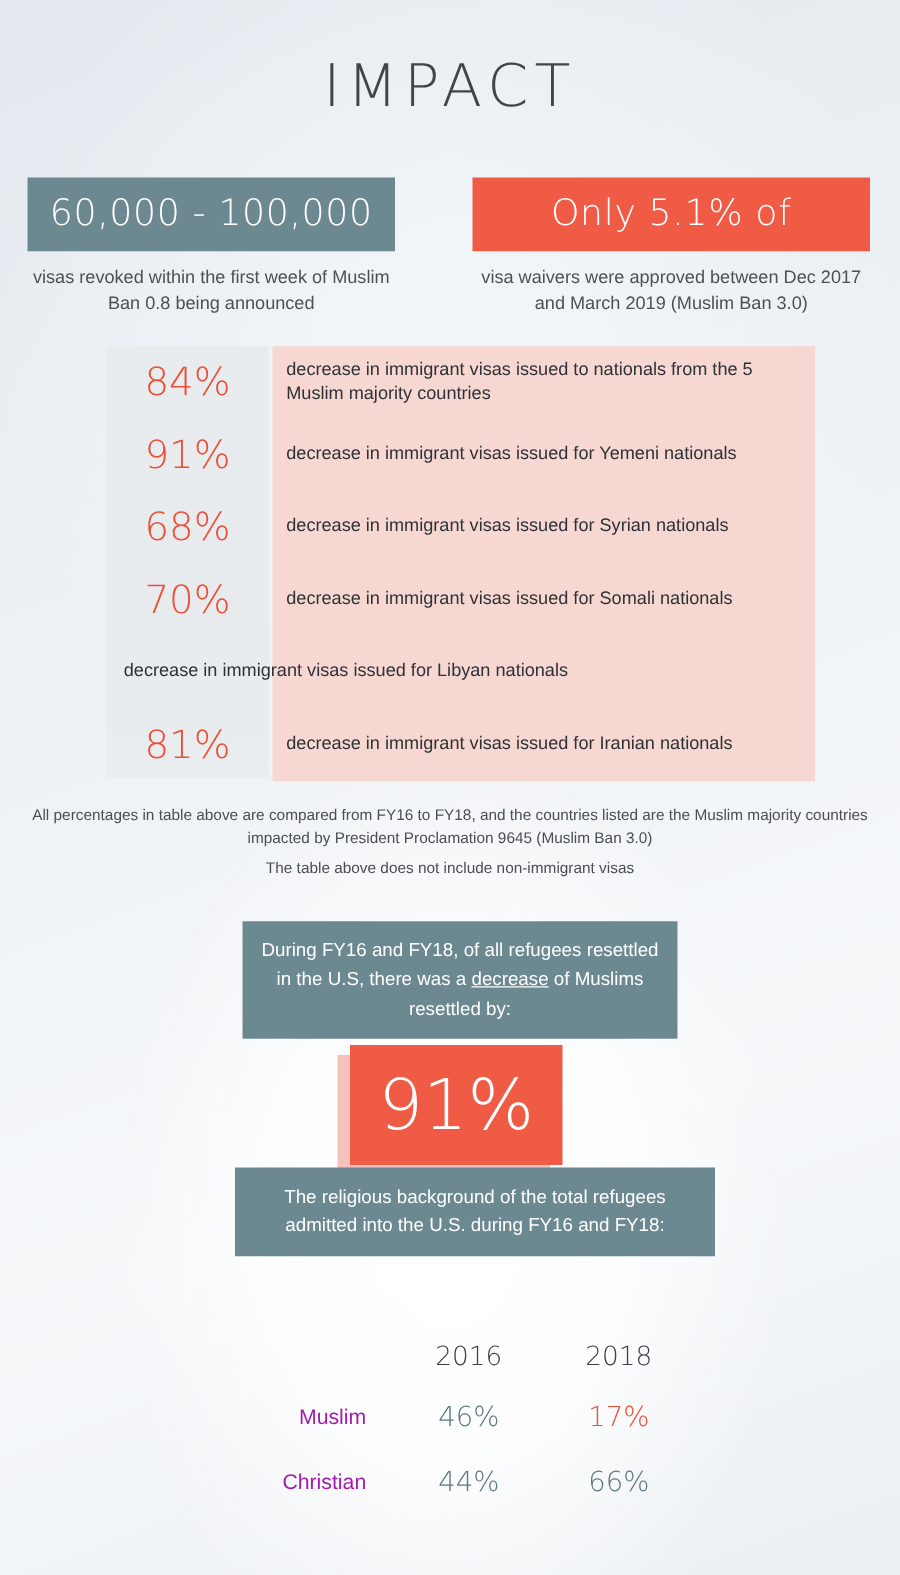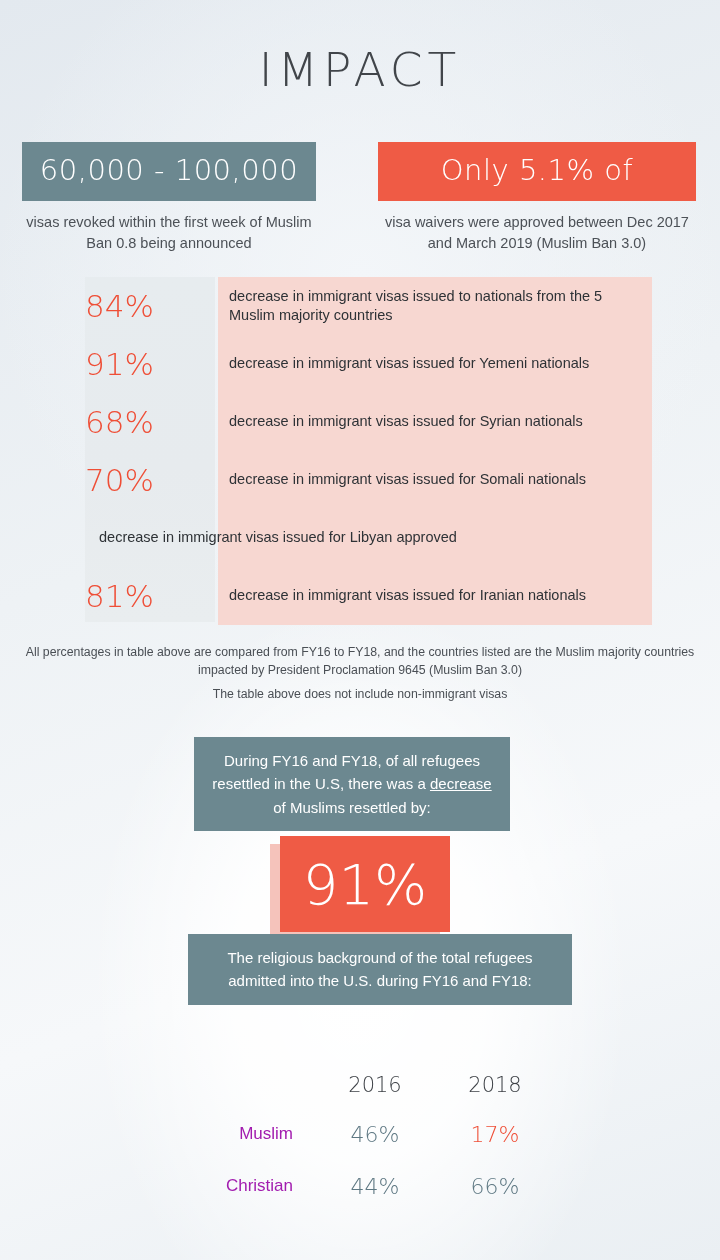--- a/index.html
+++ b/index.html
@@ -81,20 +81,21 @@
   .tbl-rows { position: absolute; left: 0; top: 0; width: 567px; height: 348px; }
   .tbl-row {
     display: flex;
     align-items: center;
     height: 58px;
     position: relative;
   }
   .tbl-pct {
     width: 130px;
     flex: 0 0 130px;
+    text-align: center;
     color: #ef4e36;
     font-size: 31px;
     font-weight: 400;
     font-family: "DejaVu Sans", sans-serif;
     font-weight: 300;
   }
   .tbl-desc {
     flex: 1;
     padding-left: 14px;
     padding-right: 10px;
@@ -119,21 +120,21 @@
   .info-box {
     position: absolute;
     background: #6c8890;
     color: #ffffff;
     text-align: center;
     box-sizing: border-box;
     font-size: 15px;
     line-height: 1.55;
     padding: 12px 14px;
   }
-  #refugee-box { left: 194px; top: 737px; width: 316px; }
+  #refugee-box { left: 194px; top: 737px; width: 348px; }
   #religion-box { left: 188px; top: 934px; width: 384px; }
   .underlined { text-decoration: underline; }
 
   
   #big-pct-wrap { position: absolute; left: 270px; top: 836px; width: 180px; height: 104px; }
   #big-pct-shadow {
     position: absolute; left: 0; top: 8px; width: 170px; height: 96px;
     background: #f5c3bb;
   }
   #big-pct-box {
@@ -204,21 +205,21 @@
       </div>
       <div class="tbl-row">
         <div class="tbl-pct">68%</div>
         <div class="tbl-desc">decrease in immigrant visas issued for Syrian nationals</div>
       </div>
       <div class="tbl-row">
         <div class="tbl-pct">70%</div>
         <div class="tbl-desc">decrease in immigrant visas issued for Somali nationals</div>
       </div>
       <div class="tbl-row">
-        <div class="tbl-desc">decrease in immigrant visas issued for Libyan approved</div>
+        <div class="tbl-desc">decrease in immigrant visas issued for Libyan nationals</div>
       </div>
       <div class="tbl-row">
         <div class="tbl-pct">81%</div>
         <div class="tbl-desc">decrease in immigrant visas issued for Iranian nationals</div>
       </div>
     </div>
   </div>
 
   <div class="footnote" id="footnote-1">All percentages in table above are compared from FY16 to FY18, and the countries listed are the Muslim majority countries impacted by President Proclamation 9645 (Muslim Ban 3.0)</div>
   <div class="footnote" id="footnote-2">The table above does not include non-immigrant visas</div>

